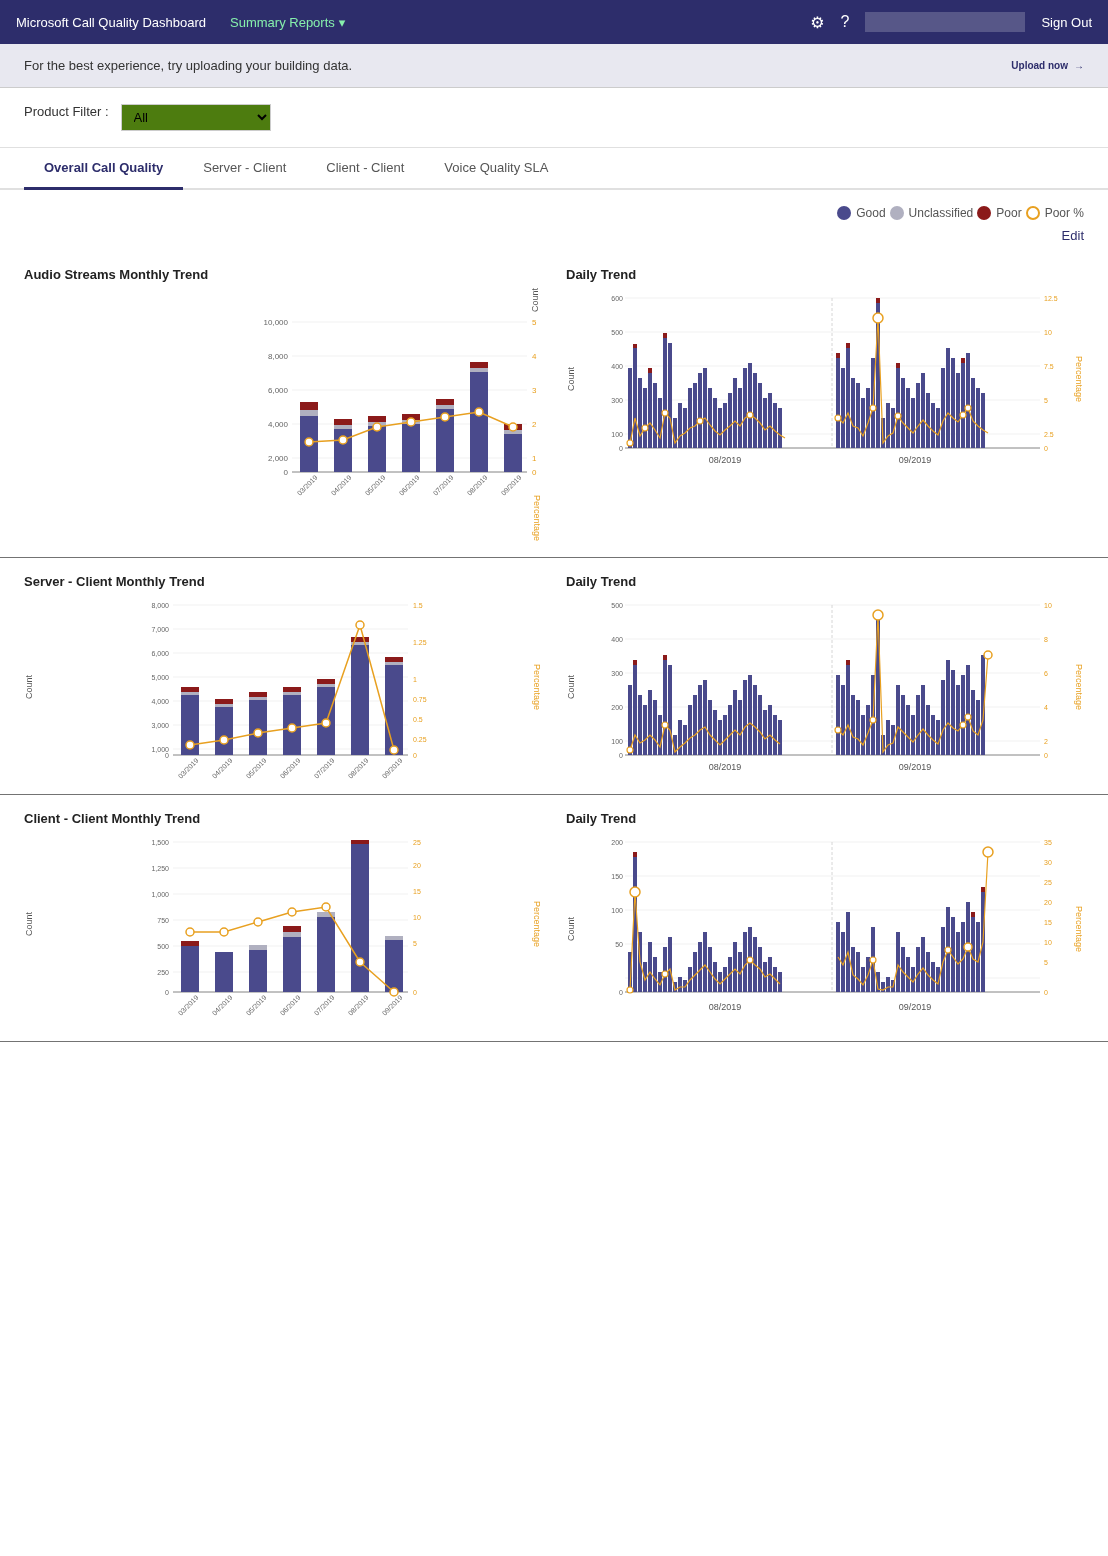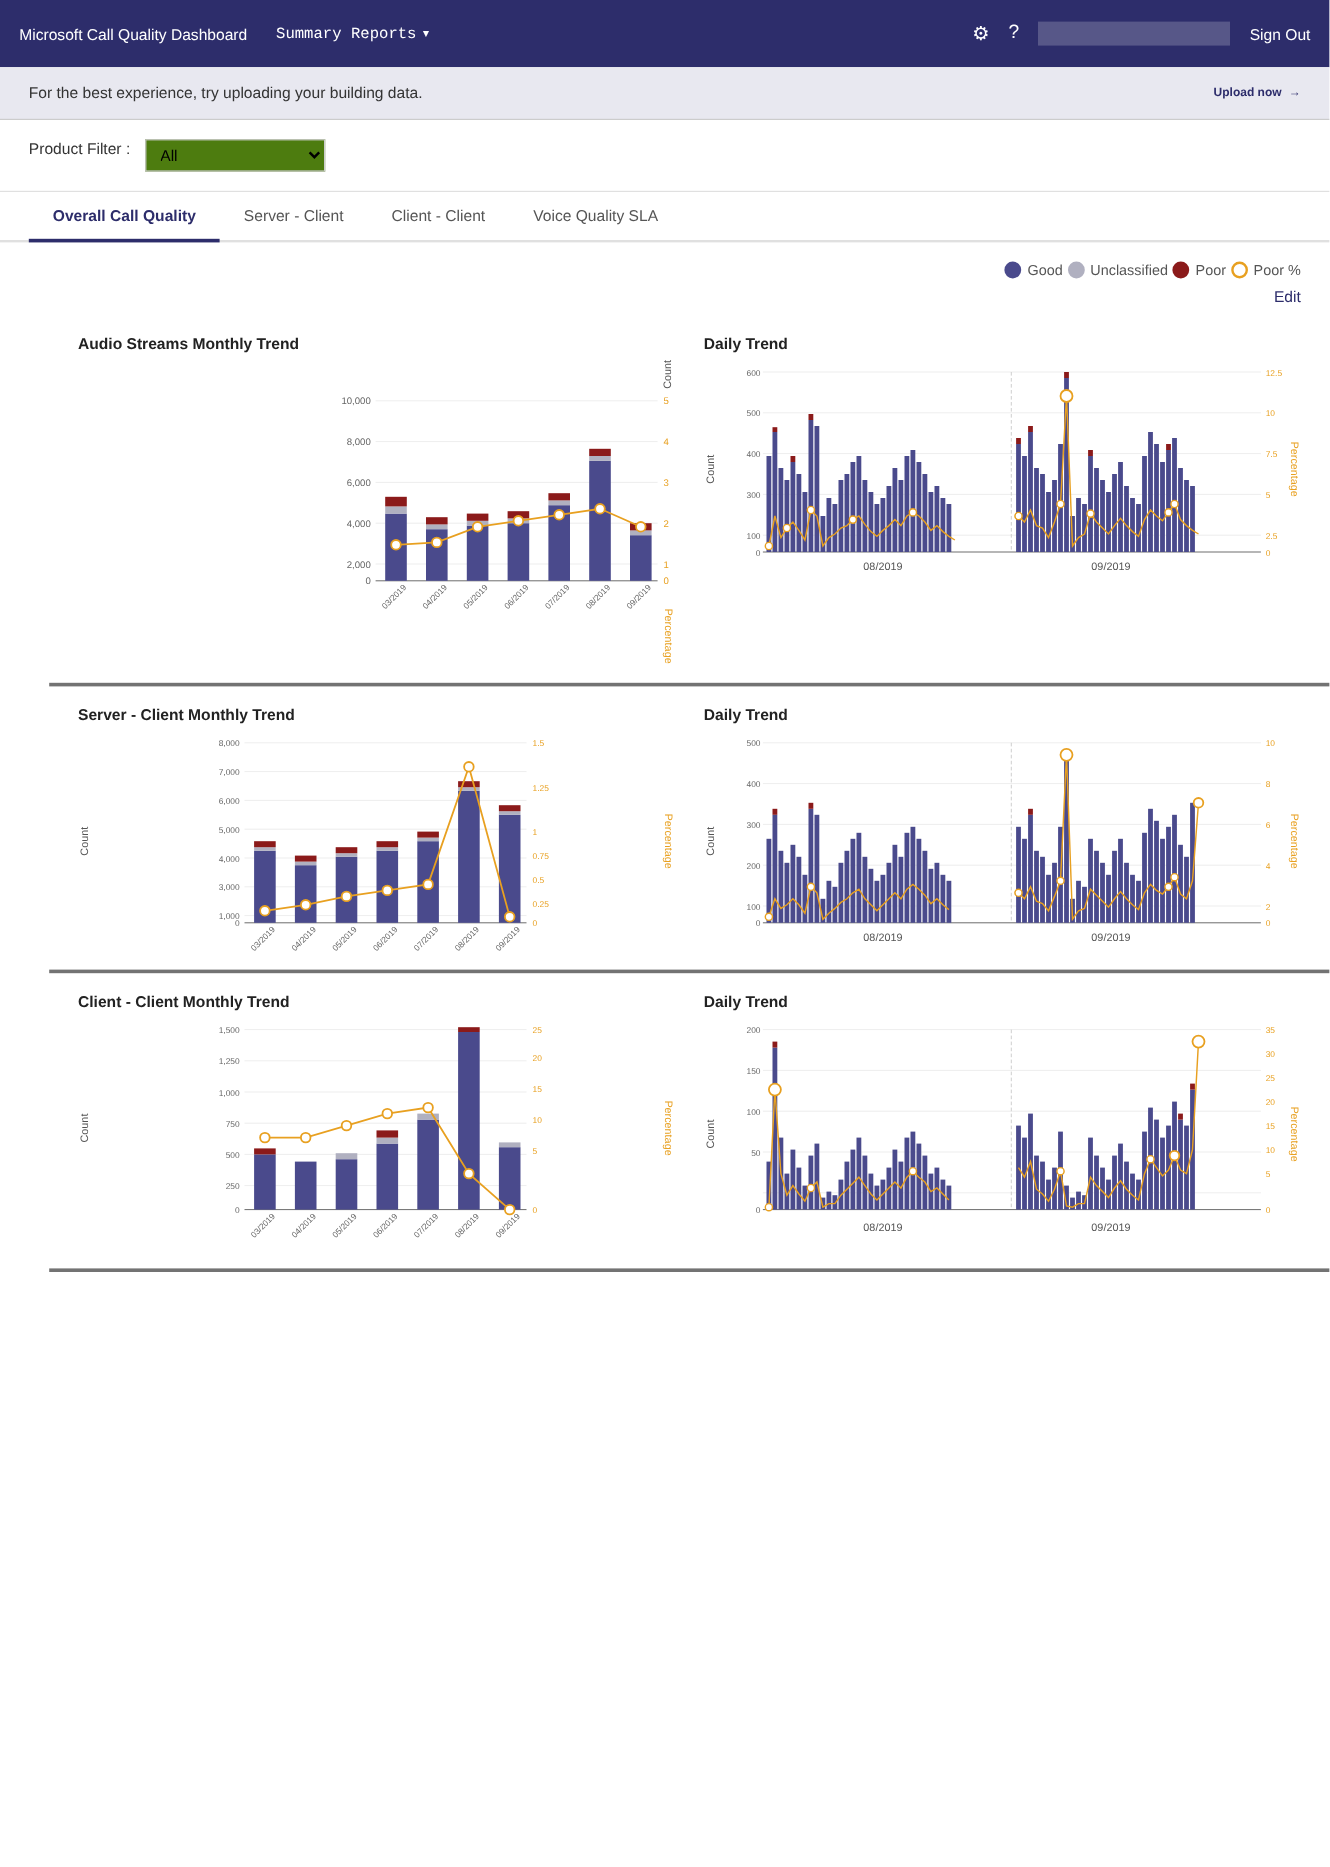--- a/index.html
+++ b/index.html
@@ -5,24 +5,24 @@
     * { box-sizing: border-box; margin: 0; padding: 0; }
     body { font-family: 'Segoe UI', Arial, sans-serif; font-size: 13px; background: #fff; width: 1108px; }
 
     
     .header {
       background: #2d2d6b;
       color: #fff;
       display: flex;
       align-items: center;
       padding: 0 16px;
-      height: 56px;
+      height: 44px;
     }
     .header-title { font-size: 13px; color: #fff; margin-right: 24px; }
-    .header-nav { display: flex; align-items: center; color: #ffffff; font-size: 13px; font-family: Liberation Mono, monospace; }
+    .header-nav { display: flex; align-items: center; color: #86efac; font-size: 13px; }
     .header-spacer { flex: 1; }
     .header-icons { display: flex; gap: 16px; align-items: center; margin-right: 16px; }
     .header-icon { color: #fff; font-size: 16px; cursor: pointer; }
     .header-search { background: rgba(255,255,255,0.2); border: none; color: #fff; padding: 3px 8px; width: 160px; font-size: 12px; }
     .header-signout { color: #fff; font-size: 13px; cursor: pointer; }
 
     
     .banner {
       background: #e8e8f0;
       padding: 14px 24px;
@@ -51,21 +51,21 @@
     .legend-dot-good { background: #4a4a8c; }
     .legend-dot-unclassified { background: #b0b0c0; }
     .legend-dot-poor { background: #8b1a1a; }
     .legend-dot-poorp { background: transparent; border: 2px solid #e8a020; border-radius: 50%; width: 14px; height: 14px; }
 
     
     .edit-row { display: flex; justify-content: flex-end; padding: 4px 24px 8px; }
     .edit-btn { color: #2d2d6b; font-size: 13px; cursor: pointer; background: none; border: none; }
 
     
-    .charts-row { display: flex; padding: 8px 16px; gap: 8px; border-bottom: 3px solid #737373; margin-left: 41px; }
+    .charts-row { display: flex; padding: 8px 16px; gap: 8px; border-bottom: 1px solid #737373; }
     .chart-container { flex: 1; padding: 8px; }
     .chart-title { font-size: 13px; font-weight: 700; color: #222; margin-bottom: 6px; }
   </style>
 </head>
 <body>
 
 <div class="header">
   <span class="header-title">Microsoft Call Quality Dashboard</span>
   <div class="header-nav">
     <span>Summary Reports</span>

